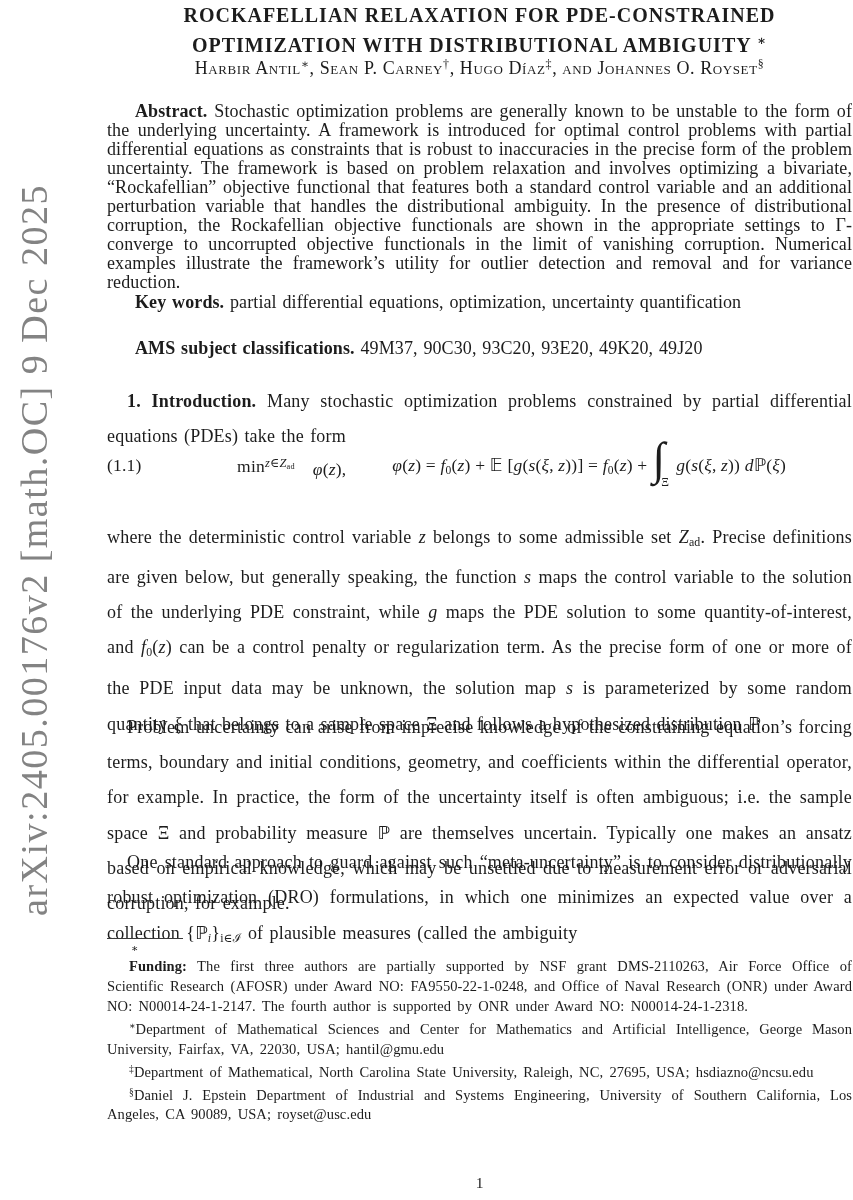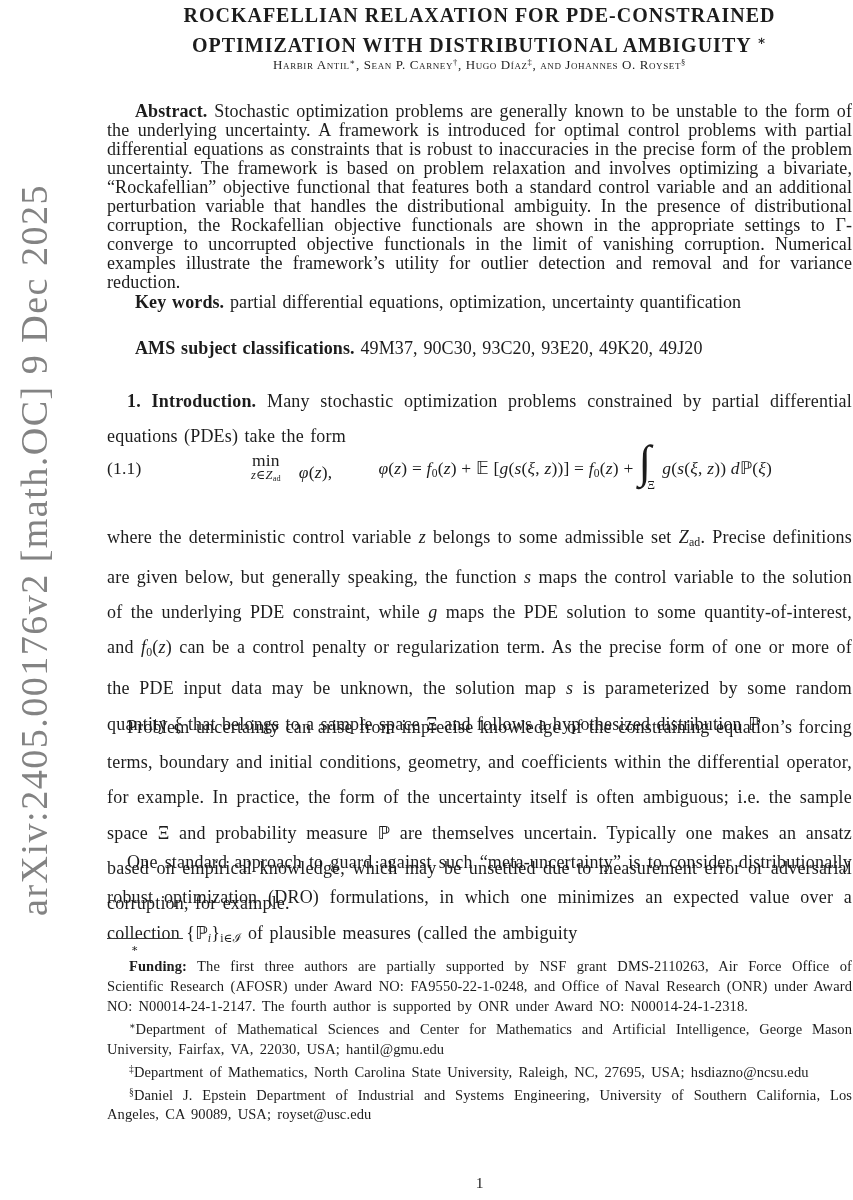--- a/index.html
+++ b/index.html
@@ -4,34 +4,34 @@
 <style>
   html,body{margin:0;padding:0;}
   body{
     width:853px;height:1200px;position:relative;overflow:hidden;
     background:#ffffff;color:#1c1c1c;
     font-family:"Liberation Serif","DejaVu Serif",serif;
   }
   .blk{position:absolute;left:107px;width:745px;margin:0;}
   .title{top:2px;text-align:center;font-weight:700;font-size:20px;line-height:26px;letter-spacing:1px;}
   .tline{display:block;text-align:center;}
-  .authors{top:57px;text-align:center;font-size:13px;letter-spacing:0.6px;}
+  .authors{top:57px;text-align:center;font-size:18px;letter-spacing:0.6px;}
   .small{font-size:18px;line-height:19px;text-align:justify;word-spacing:1.2px;letter-spacing:0.1px;}
   .abstract{top:102px;text-indent:28px;}
   .kw{top:293px;text-indent:28px;}
   .ams{top:339px;text-indent:28px;}
   .bodytext{font-size:18px;line-height:35px;text-align:justify;letter-spacing:0.2px;word-spacing:1.5px;}
   .intro{top:384px;text-indent:20px;}
   .para1{top:520px;}
   .para2{top:696px;text-indent:20px;margin-top:14px;}
   .para3{top:845px;text-indent:20px;}
   .equation{top:451px;display:flex;align-items:center;font-size:17.5px;letter-spacing:0.2px;}
   .eqtag{width:64px;flex:none;}
   .eqmain{flex:1;display:flex;justify-content:center;align-items:center;}
-  .minblock{display:inline-flex;flex-direction:column;align-items:center;margin-right:18px;}
+  .minblock{display:inline-flex;flex-direction:row;align-items:center;margin-right:18px;}
   .minword{line-height:18px;}
   .minsub{font-size:12.5px;line-height:13px;white-space:nowrap;}
   .lhs{margin-right:46px;white-space:nowrap;margin-top:8px;}
   .mid,.rhs{white-space:nowrap;text-align:right;}
   .intblock{white-space:nowrap;margin:0 3px 0 5px;flex:none;}
   .intsign{font-size:46px;font-style:italic;line-height:0;position:relative;top:3px;}
   .intsub{font-size:12px;position:relative;top:15px;left:-4px;}
   .footnotes{top:928px;font-size:14.5px;line-height:20px;}
   .fnrule{width:76px;border-top:1.5px solid #3a3a3a;margin-top:10px;}
   .fnstar{font-size:11px;padding-left:24px;line-height:15px;margin-top:2px;}
@@ -89,17 +89,17 @@
 
 <p class="blk bodytext para2"><span>Problem uncertainty can arise from imprecise knowledge of the constraining equation’s forcing terms, boundary and initial conditions, geometry, and coefficients within the differential operator, for example. In practice, the form of the uncertainty itself is often ambiguous; i.e. the sample space Ξ and probability measure </span><span class="sym">ℙ</span><span> are themselves uncertain. Typically one makes an ansatz based on empirical knowledge, which may be unsettled due to measurement error or adversarial corruption, for example.</span></p>
 
 <p class="blk bodytext para3"><span>One standard approach to guard against such “meta-uncertainty” is to consider distributionally robust optimization (DRO) formulations, in which one minimizes an expected value over a collection {</span><span class="sym">ℙ</span><span class="i sub">i</span><span>}</span><span class="sub">i∈ℐ</span><span> of plausible measures (called the ambiguity</span></p>
 
 <div class="blk footnotes">
   <div class="fnrule"></div>
   <div class="fnstar">∗</div>
   <p class="fn"><span class="b">Funding:</span><span> The first three authors are partially supported by NSF grant DMS-2110263, Air Force Office of Scientific Research (AFOSR) under Award NO: FA9550-22-1-0248, and Office of Naval Research (ONR) under Award NO: N00014-24-1-2147. The fourth author is supported by ONR under Award NO: N00014-24-1-2318.</span></p>
   <p class="fn"><span class="sup">∗</span><span>Department of Mathematical Sciences and Center for Mathematics and Artificial Intelligence, George Mason University, Fairfax, VA, 22030, USA; hantil@gmu.edu</span></p>
-  <p class="fn"><span class="sup">‡</span><span>Department of Mathematics, North Carolina State University, Raleigh, NC, 27695, USA; hsdiazno@ncsu.edu</span></p>
+  <p class="fn"><span class="sup">‡</span><span>Department of Mathematical, North Carolina State University, Raleigh, NC, 27695, USA; hsdiazno@ncsu.edu</span></p>
   <p class="fn"><span class="sup">§</span><span>Daniel J. Epstein Department of Industrial and Systems Engineering, University of Southern California, Los Angeles, CA 90089, USA; royset@usc.edu</span></p>
 </div>
 
 <div class="blk pagenum">1</div>
 
 </body></html>

